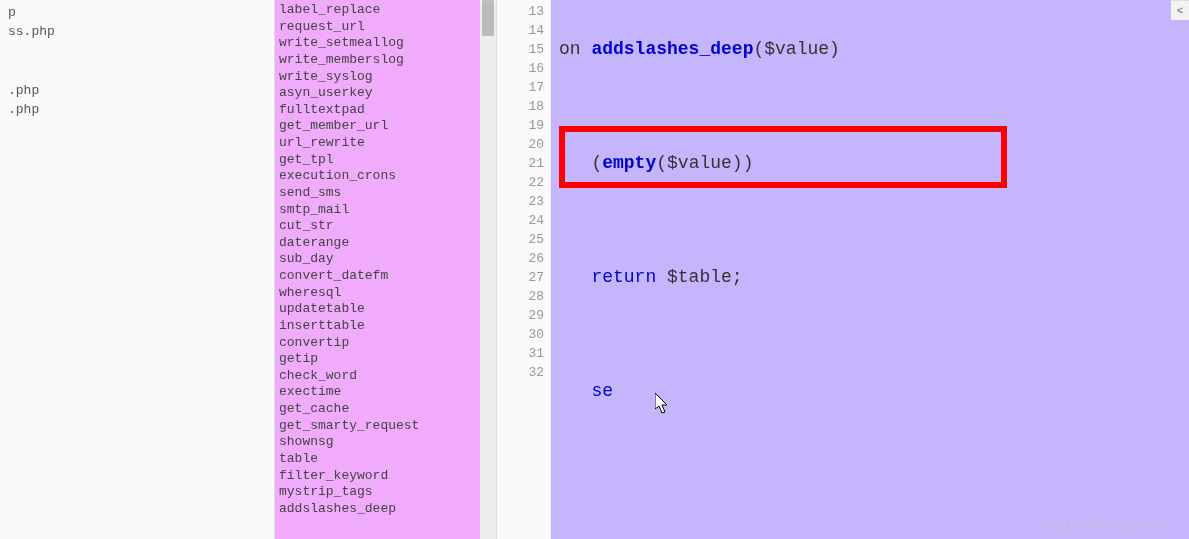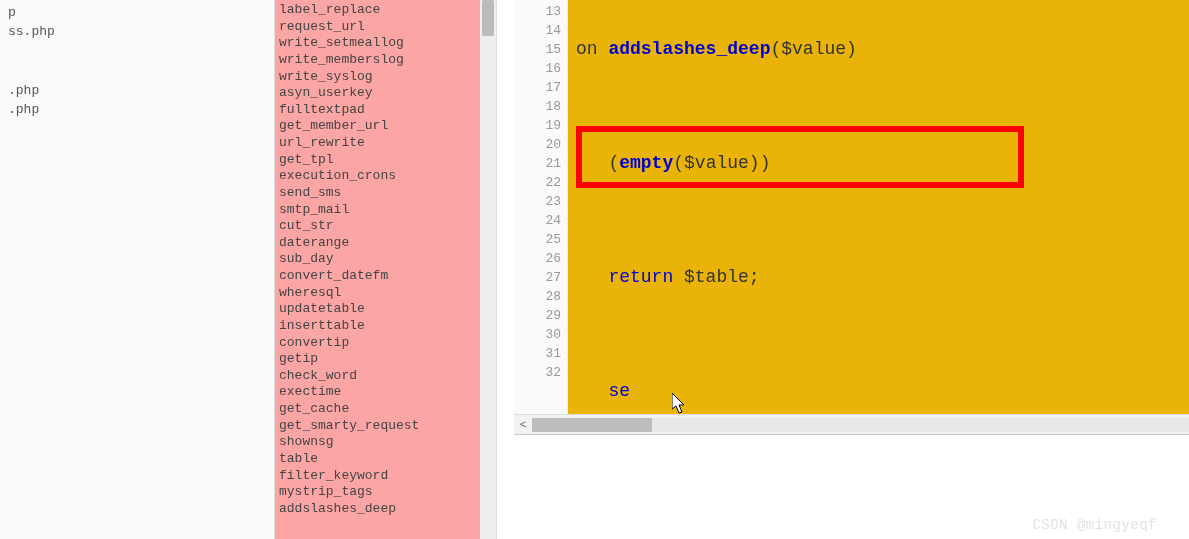--- a/index.html
+++ b/index.html
@@ -1,39 +1,39 @@
 <!DOCTYPE html>
 <html><head>
   <meta charset="utf-8">
   <style>
     * { margin: 0; padding: 0; box-sizing: border-box; font-family: "Consolas", "Courier New", monospace; }
     body { width: 1189px; height: 539px; background: #fff; overflow: hidden; position: relative; }
     .main-area { display: flex; height: 100%; }
     .left-pane { width: 275px; background: #fafafa; border-right: 1px solid #ddd; padding: 4px 0 4px 4px; font-size: 13px; color: #555; line-height: 1.3; }
     .left-item { padding: 1px 0 1px 4px; white-space: nowrap; cursor: pointer; }
-    .mid-pane { width: 222px; background: #fca5a5; border-right: 1px solid #ddd; position: relative; overflow: hidden; }
+    .mid-pane { width: 222px; background: #f0abfc; border-right: 1px solid #ddd; position: relative; overflow: hidden; }
     .mid-list { padding: 2px 4px 4px 4px; font-size: 13px; color: #444; line-height: 1.28; }
     .mid-item { white-space: nowrap; cursor: pointer; }
     .mid-scrollbar { position:absolute; top:0; right:0; width:16px; height:100%; background:#eee;}
     .mid-scrollbar-thumb{ position:absolute; top:0; left:2px; width:12px; height:36px; background:#bbb; border-radius:2px;}
-    .right-pane { flex: 1; display: flex; flex-direction: column; background: #eab308; position: relative; margin-left: 17px; }
+    .right-pane { flex: 1; display: flex; background: #c4b5fd; position: relative; }
     .code-area { flex: 1; display: flex; position: relative; overflow: hidden; }
     .gutter { width: 54px; background: #fafafa; border-right: 1px solid #eee; text-align: right; color: #999; font-size: 13px; padding: 2px 6px 2px 0; line-height: 19px; }
     .gutter .ln { height: 19px; }
     .code { flex: 1; position: relative; font-size: 18px; line-height: 19px; padding: 2px 0 0 8px; white-space: pre; overflow: hidden; color: #333; }
     .code-line { height: 19px; position: relative; white-space: pre; }
     .kw { color: #0000d0; font-weight: normal; }
     .fn { color: #0000d0; font-weight: bold; }
     .red-box { position: absolute; border: 6px solid #ff0000; pointer-events: none; z-index: 10; }
     .hscroll-row { height: 20px; background: #f2f2f2; border-top: 1px solid #ddd; display: flex; align-items: center; position: relative; }
     .hscroll-btn { width: 18px; text-align: center; color: #666; font-size: 11px; cursor: pointer; }
     .hscroll-track { flex: 1; height: 14px; background: #e8e8e8; position: relative; }
     .hscroll-thumb { position: absolute; left: 0; width: 120px; height: 14px; background: #bdbdbd; }
     .bottom-pane { height: 105px; background: #fff; border-top: 1px solid #ccc; }
-    .watermark { position: absolute; right: 32px; bottom: 6px; color: rgba(200,200,200,.55); font-size: 14px; letter-spacing: .5px; font-weight: 300; z-index: 50; font-family: Liberation Mono, monospace; }
+    .watermark { position: absolute; right: 25px; bottom: 6px; color: rgba(200,200,200,.55); font-size: 14px; letter-spacing: .5px; font-weight: 300; z-index: 50; font-family: Liberation Sans, sans-serif; }
     .mouse-cursor { position:absolute; z-index:60; }
     .mouse-cursor svg { display:block; }
   </style>
 </head>
 <body>
 
 <div class="main-area">
   <div class="left-pane">
     <div class="left-item">p</div>
     <div class="left-item">ss.php</div>

